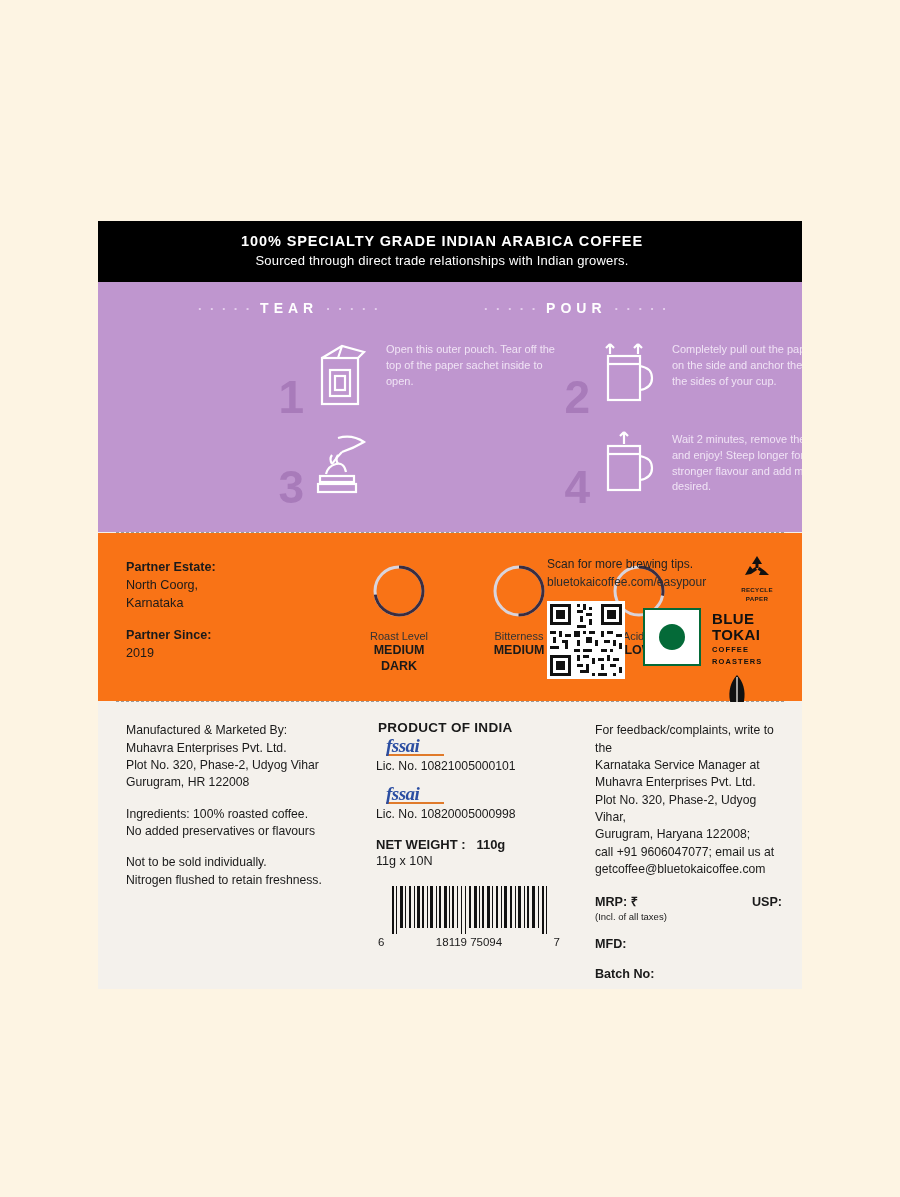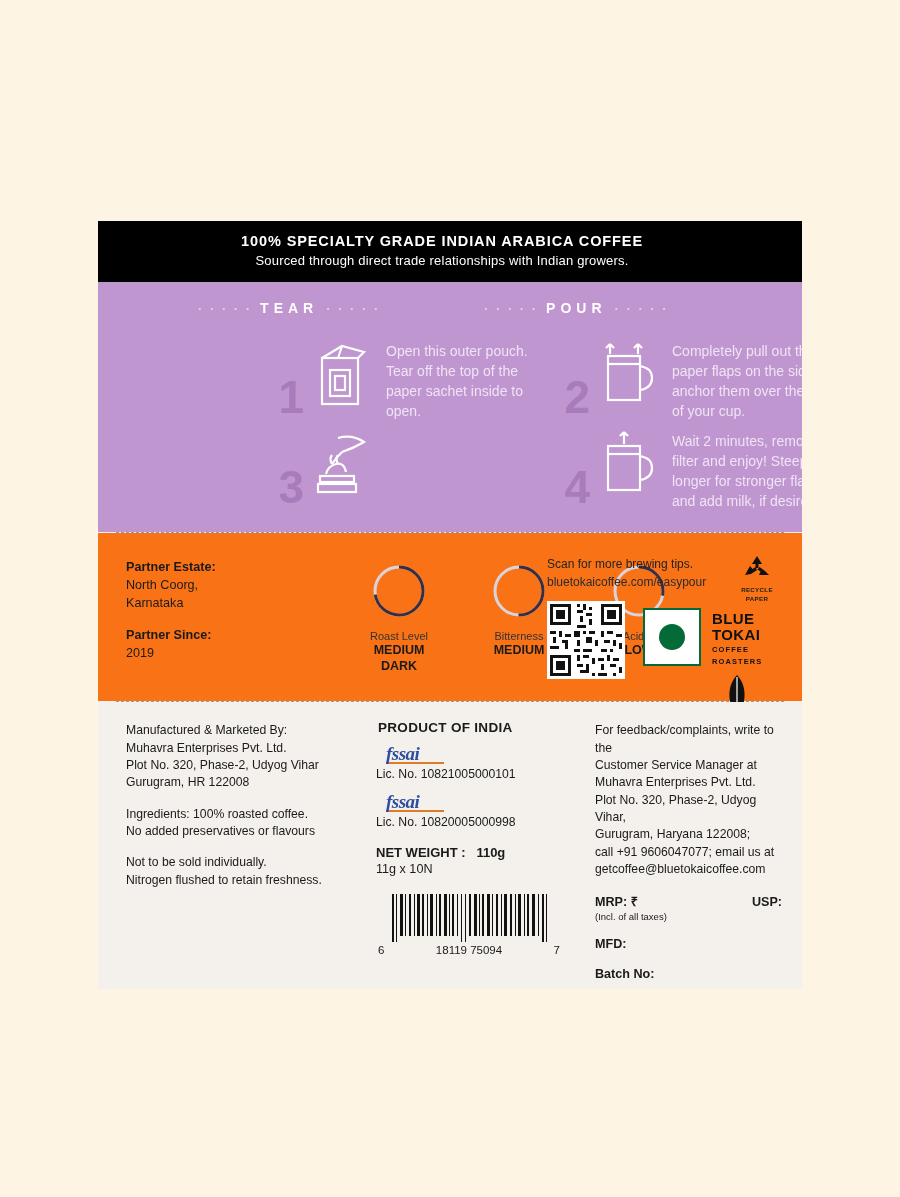--- a/index.html
+++ b/index.html
@@ -88,21 +88,21 @@
     text-align: right;
     margin-right: 2px;
     margin-top: 16px;
   }
   .step-icon {
     width: 72px;
     height: 78px;
     position: relative;
   }
   .step-text {
-    font-size: 14px;
+    font-size: 11px;
     line-height: 1.42;
     color: #f0e3f5;
     width: 170px;
     margin-top: 4px;
   }
   .s1 { left: 184px; top: 56px; }
   .s2 { left: 470px; top: 56px; }
   .s3 { left: 184px; top: 146px; }
   .s4 { left: 470px; top: 146px; }
   .s1 .step-num, .s3 .step-num { position: absolute; left: -8px; top: 20px; }
@@ -248,21 +248,20 @@
     position: absolute;
     left: 278px;
     top: 18px;
     width: 200px;
     text-align: left;
   }
   .poi {
     font-size: 13.5px;
     font-weight: 700;
     letter-spacing: 0.3px;
-    margin-bottom: 8px;
     margin-left: 2px;
   }
   .fssai {
     font-family: "Liberation Serif", serif;
     font-style: italic;
     font-size: 19px;
     font-weight: 700;
     color: #2b4ea2;
     letter-spacing: -0.5px;
     margin-left: 10px;
@@ -645,21 +644,21 @@
             <span>6</span>
             <span>18119   75094</span>
             <span>7</span>
           </div>
         </div>
       </div>
 
       <div class="col-right">
         <div>
           <div>For feedback/complaints, write to the</div>
-          <div>Customer Service Manager at</div>
+          <div>Karnataka Service Manager at</div>
           <div>Muhavra Enterprises Pvt. Ltd.</div>
           <div>Plot No. 320, Phase-2, Udyog Vihar,</div>
           <div>Gurugram, Haryana 122008;</div>
           <div>call +91 9606047077; email us at</div>
           <div>getcoffee@bluetokaicoffee.com</div>
         </div>
 
         <div class="fields">
           <div class="field-row" style="position:relative;">
             <div>

